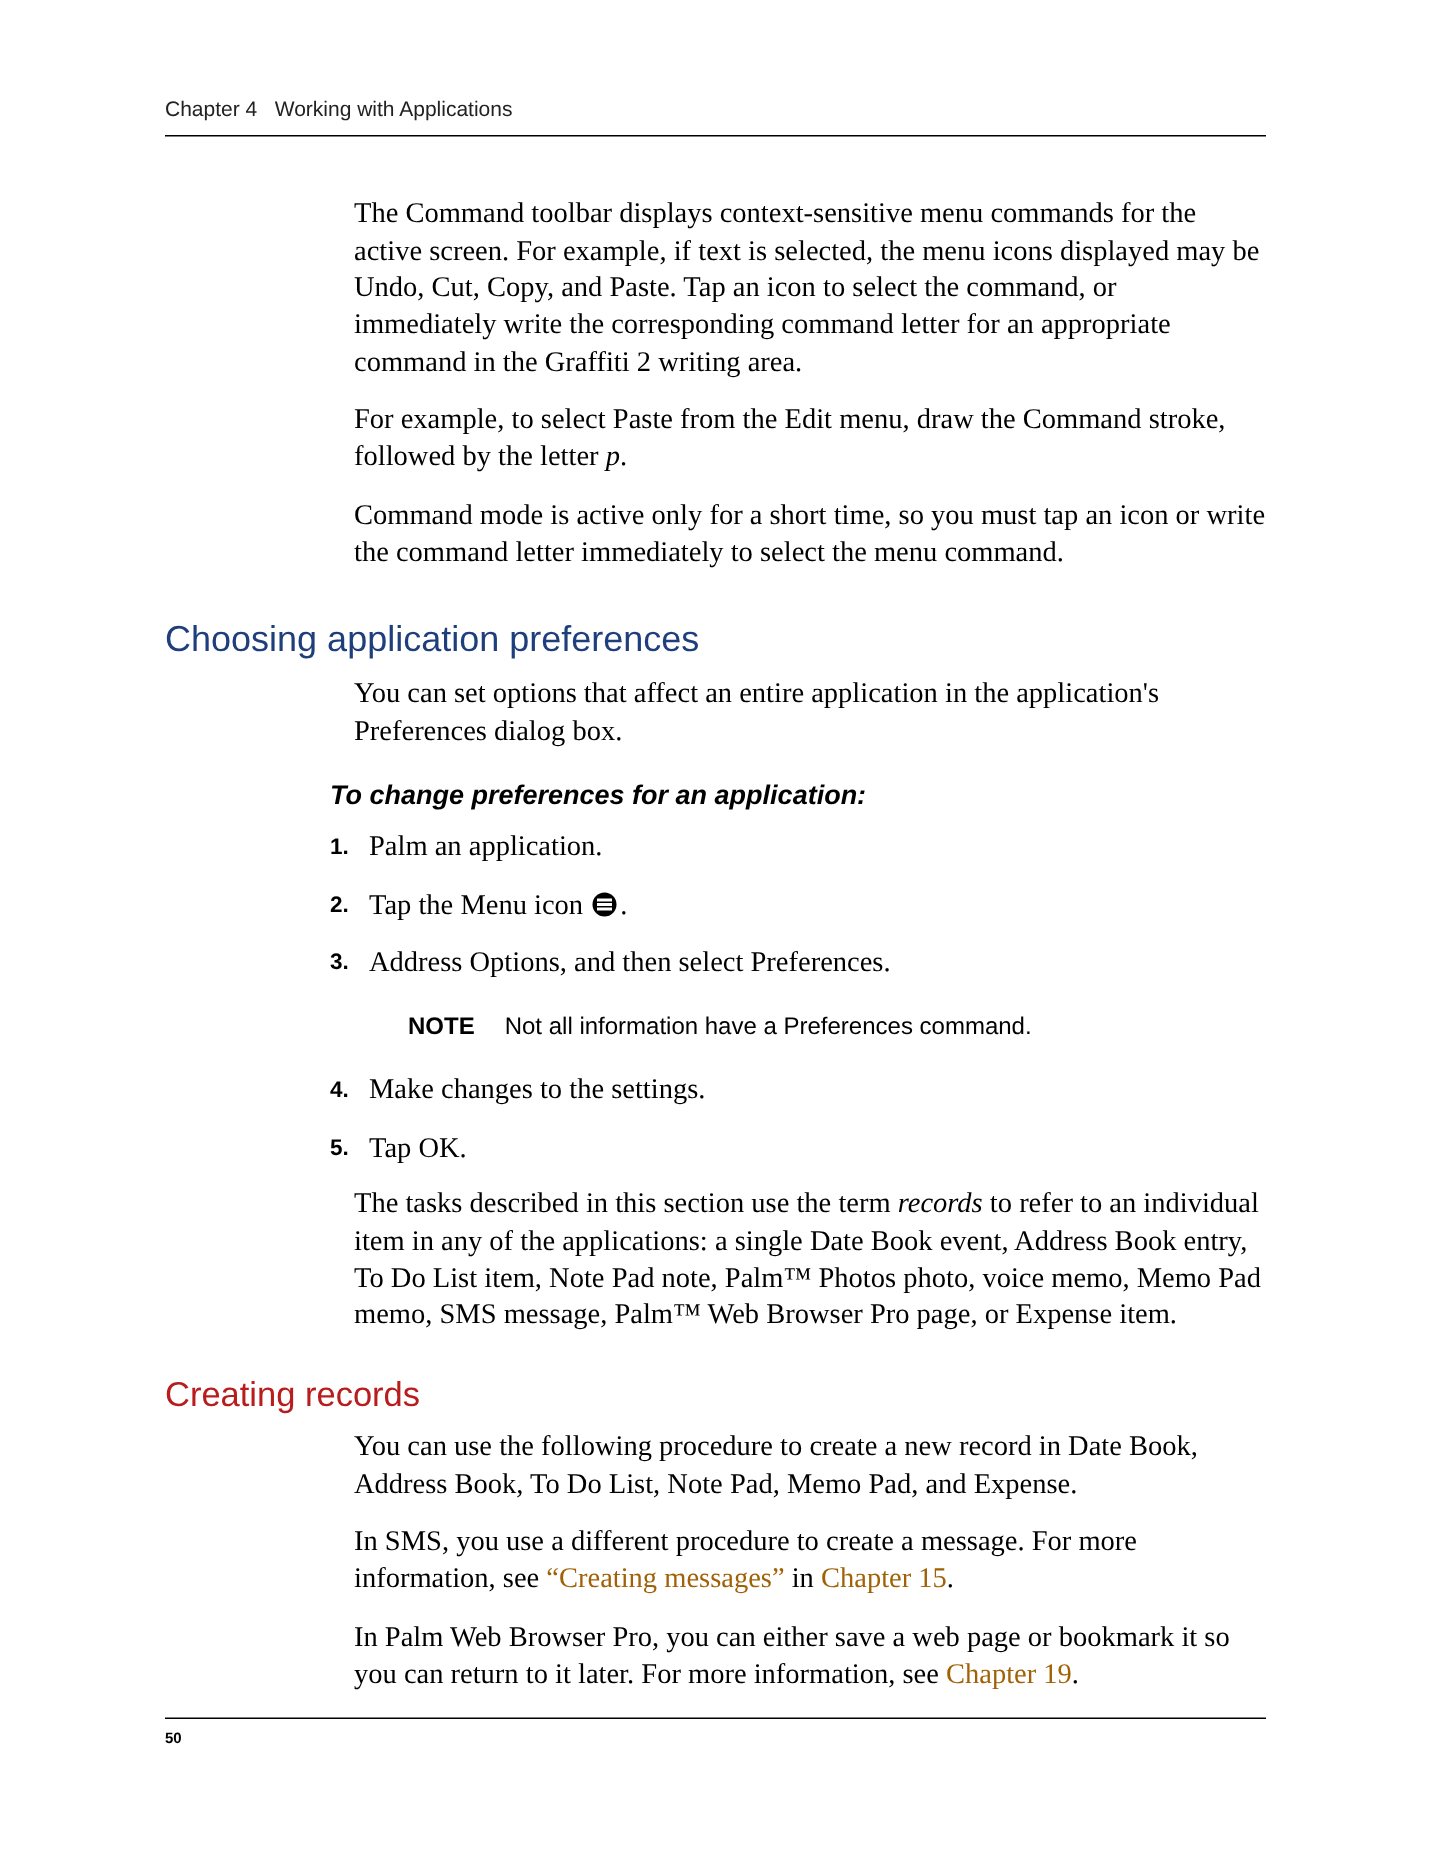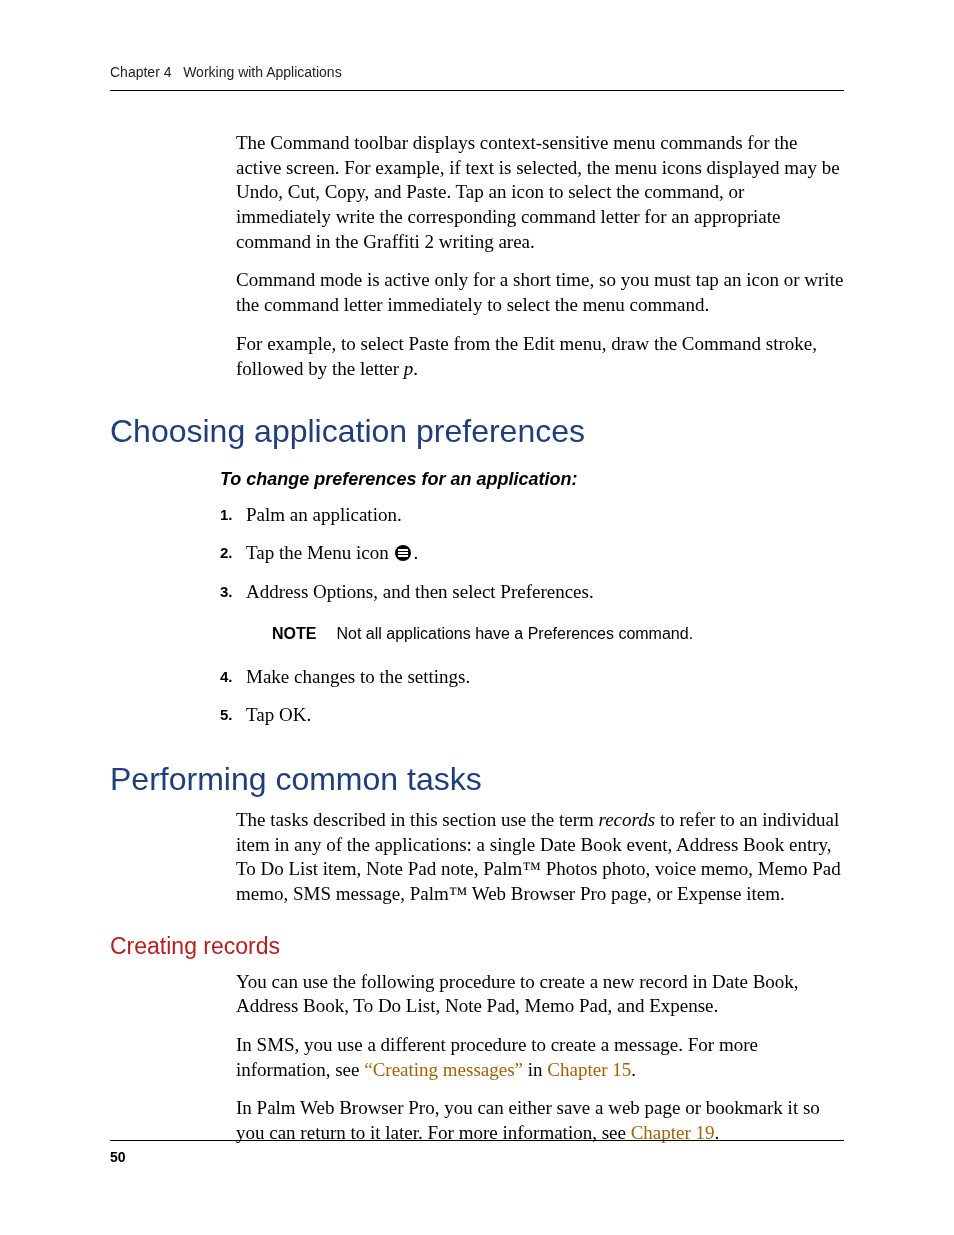--- a/index.html
+++ b/index.html
@@ -29,21 +29,21 @@
     font-size: 19px;
     line-height: 1.3;
     color: #000;
   }
   .body-col p { margin: 0 0 14px 16px; }
   h2.section {
     font-family: "Arial Narrow", "Helvetica Condensed", Arial, sans-serif;
     font-stretch: condensed;
     font-weight: 400;
     color: #1f3e7c;
-    font-size: 32px;
+    font-size: 24px;
     letter-spacing: 0px;
     margin: 32px 0 10px 0;
   }
   h3.subsection {
     font-family: "Arial Narrow", "Helvetica Condensed", Arial, sans-serif;
     font-stretch: condensed;
     font-weight: 400;
     color: #b91c1c;
     font-size: 23px;
     margin: 26px 0 10px 0;
@@ -103,59 +103,59 @@
   }
   a.link { color: #a16207; text-decoration: none; }
   .italic { font-style: italic; }
   .footer {
     position: absolute;
     left: 110px; right: 110px;
     bottom: 70px;
     border-top: 1.5px solid #000;
     padding-top: 8px;
     font-family: "Helvetica Neue", Helvetica, Arial, sans-serif;
-    font-size: 14px;
+    font-size: 10px;
     font-weight: 700;
   }
 </style>
 </head>
 <body>
 
 <div class="page">
 
   <div class="header-line">
     <span>Chapter 4</span>&nbsp;&nbsp;&nbsp;<span>Working with Applications</span>
   </div>
 
   <div class="body-col">
     <p>The Command toolbar displays context-sensitive menu commands for the active screen. For example, if text is selected, the menu icons displayed may be Undo, Cut, Copy, and Paste. Tap an icon to select the command, or immediately write the corresponding command letter for an appropriate command in the Graffiti 2 writing area.</p>
+    <p><span>For example, to select Paste from the Edit menu, draw the Command stroke, followed by the letter </span><span class="italic">p</span><span>.</span></p>
     <p>Command mode is active only for a short time, so you must tap an icon or write the command letter immediately to select the menu command.</p>
-    <p><span>For example, to select Paste from the Edit menu, draw the Command stroke, followed by the letter </span><span class="italic">p</span><span>.</span></p>
   </div>
 
   <h2 class="section">Choosing application preferences</h2>
 
   <div class="body-col">
+    <p>You can set options that affect an entire application in the application's Preferences dialog box.</p>
 
     <div class="proc-title">To change preferences for an application:</div>
 
     <ol class="steps">
       <li><span class="num">1.</span><span>Palm an application.</span></li>
       <li><span class="num">2.</span><span>Tap the Menu icon </span><span class="menu-icon"></span><span>.</span></li>
       <li><span class="num">3.</span><span>Address Options, and then select Preferences.</span>
         <div class="note-block">
-          <span class="note-label">NOTE</span><span>Not all applications have a Preferences command.</span>
+          <span class="note-label">NOTE</span><span>Not all information have a Preferences command.</span>
         </div>
       </li>
       <li><span class="num">4.</span><span>Make changes to the settings.</span></li>
       <li><span class="num">5.</span><span>Tap OK.</span></li>
     </ol>
   </div>
 
-  <h2 class="section">Performing common tasks</h2>
 
   <div class="body-col">
     <p><span>The tasks described in this section use the term </span><span class="italic">records</span><span> to refer to an individual item in any of the applications: a single Date Book event, Address Book entry, To Do List item, Note Pad note, Palm™ Photos photo, voice memo, Memo Pad memo, SMS message, Palm™ Web Browser Pro page, or Expense item.</span></p>
   </div>
 
   <h3 class="subsection">Creating records</h3>
 
   <div class="body-col">
     <p>You can use the following procedure to create a new record in Date Book, Address Book, To Do List, Note Pad, Memo Pad, and Expense.</p>
     <p><span>In SMS, you use a different procedure to create a message. For more information, see </span><a class="link">“Creating messages”</a><span> in </span><a class="link">Chapter 15</a><span>.</span></p>

